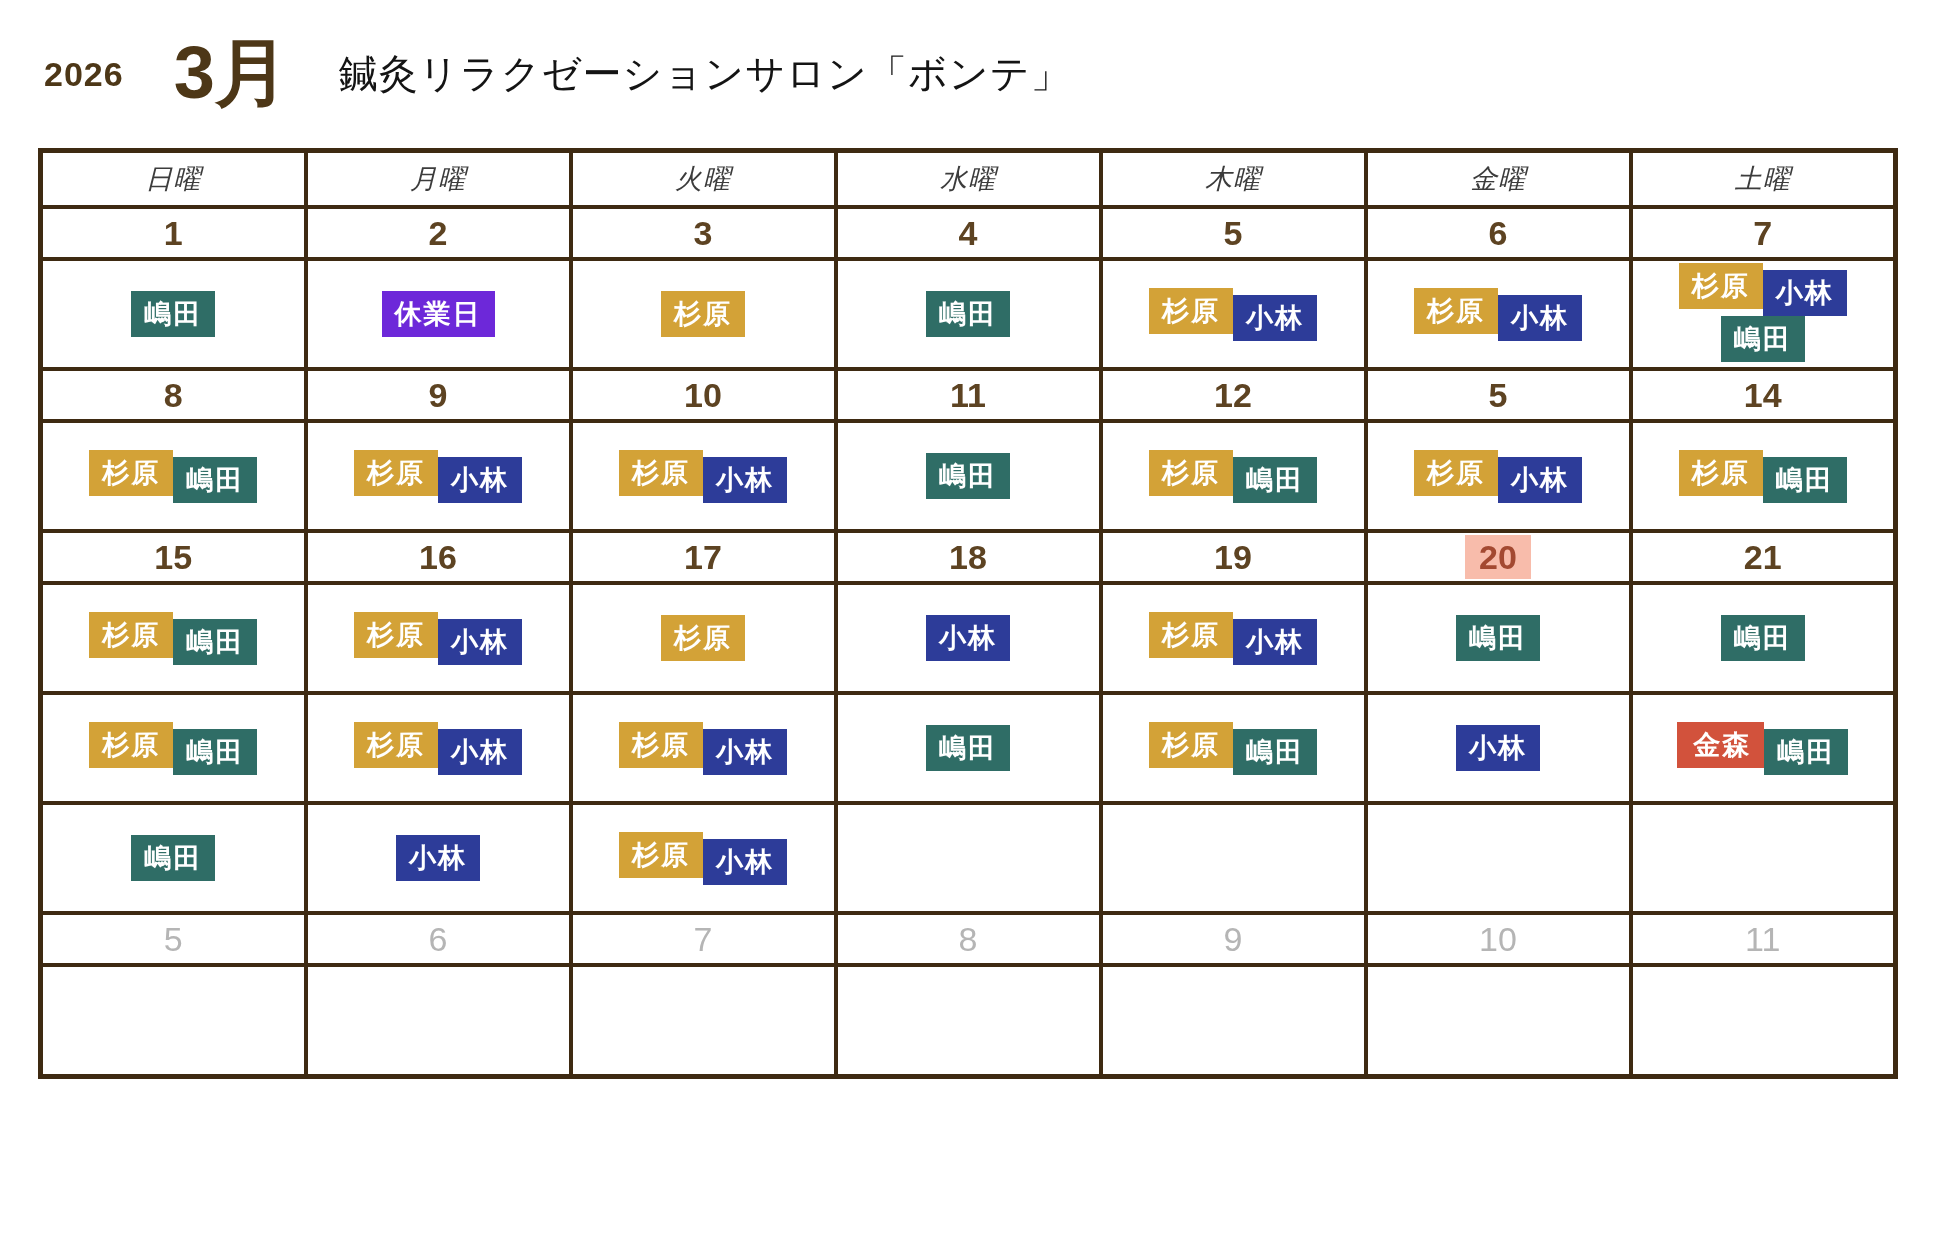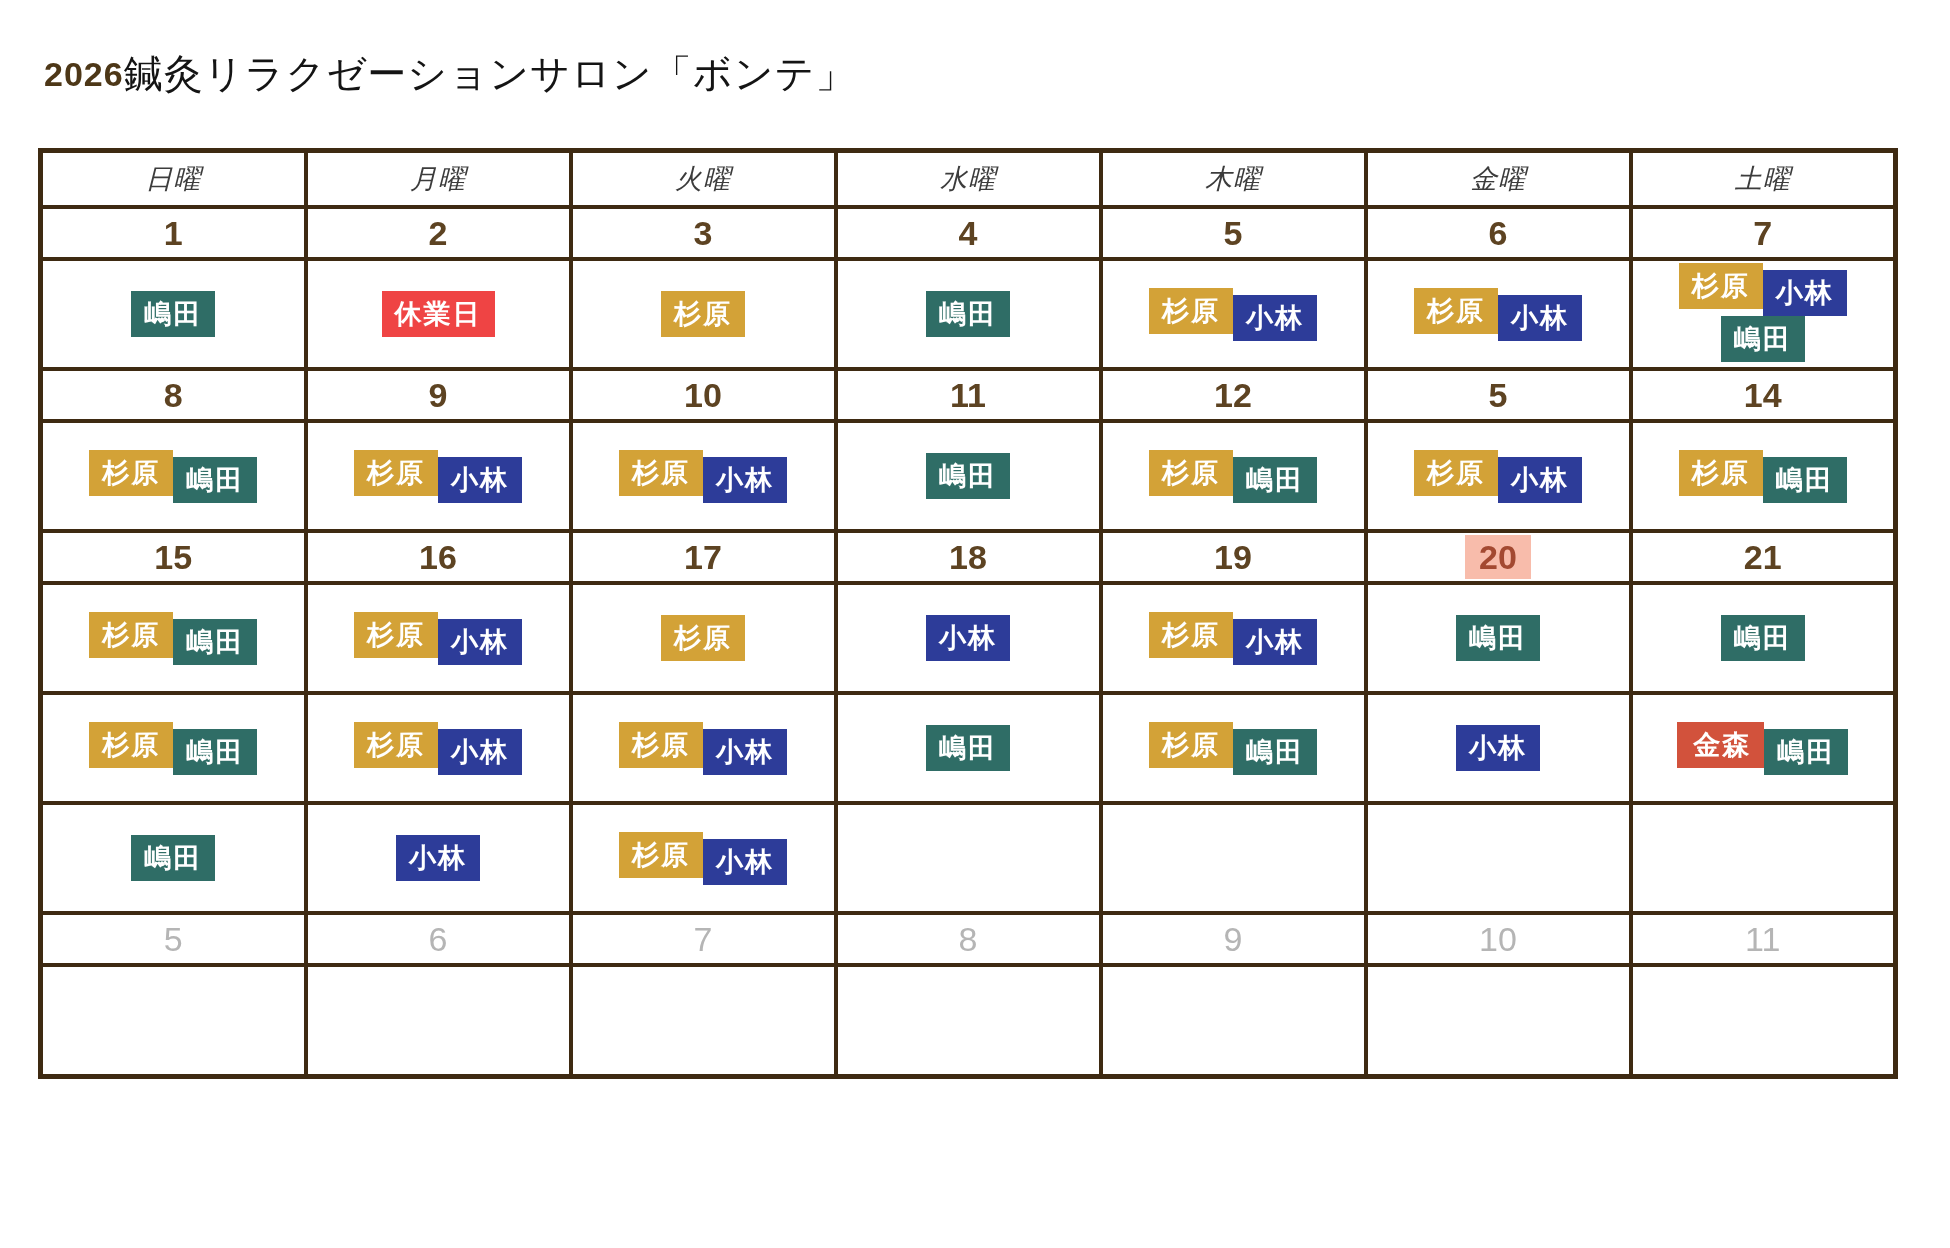--- a/index.html
+++ b/index.html
@@ -7,21 +7,21 @@
   body {
     width:1950px; height:1248px; background:#ffffff; position:relative;
     font-family:"Liberation Sans","DejaVu Sans",sans-serif;
   }
   .cal-header {
     position:absolute; top:0; left:44px; height:148px;
     display:flex; align-items:center;
   }
   .year  { font-size:34px; font-weight:bold; color:#4d3717; letter-spacing:1px; }
   .month { font-size:74px; font-weight:bold; color:#4d3717; margin-left:50px; }
-  .salon { font-size:39px; font-weight:500; color:#141414; letter-spacing:1px; }
+  .salon { font-size:39px; font-weight:500; color:#141414; margin-left:50px; letter-spacing:1px; }
 
   table.cal {
     position:absolute; top:148px; left:38px; width:1860px;
     border-collapse:collapse; table-layout:fixed;
     border:5px solid #3e2a12;
   }
   .cal th, .cal td {
     border:4px solid #3e2a12; padding:0; text-align:center; vertical-align:middle;
   }
   .cal th {
@@ -45,20 +45,21 @@
     font-size:27px; font-weight:bold; color:#ffffff; letter-spacing:2px; white-space:nowrap;
   }
   .badge-line.pair .badge:first-child { position:relative; top:-3px; }
   .badge-line.pair .badge + .badge    { position:relative; top:4px; }
 </style>
 </head>
 <body>
 
 <header class="cal-header">
   <span class="year">2026</span>
+  <span class="month">3月</span>
   <span class="salon">鍼灸リラクゼーションサロン「ボンテ」</span>
 </header>
 
 <table class="cal">
   <thead>
     <tr>
       <th>日曜</th>
       <th>月曜</th>
       <th>火曜</th>
       <th>水曜</th>
@@ -78,21 +79,21 @@
         <td><span class="date-num">7</span></td>
       </tr>
       <tr class="badge-row">
         <td>
           <div class="badge-line">
             <span class="badge" style="background: rgb(47, 109, 102);">嶋田</span>
           </div>
         </td>
         <td>
           <div class="badge-line">
-            <span class="badge" style="background: #ef4444;">休業日</span>
+            <span class="badge" style="background: #6d28d9;">休業日</span>
           </div>
         </td>
         <td>
           <div class="badge-line">
             <span class="badge" style="background: rgb(211, 162, 55);">杉原</span>
           </div>
         </td>
         <td>
           <div class="badge-line">
             <span class="badge" style="background: rgb(47, 109, 102);">嶋田</span>

